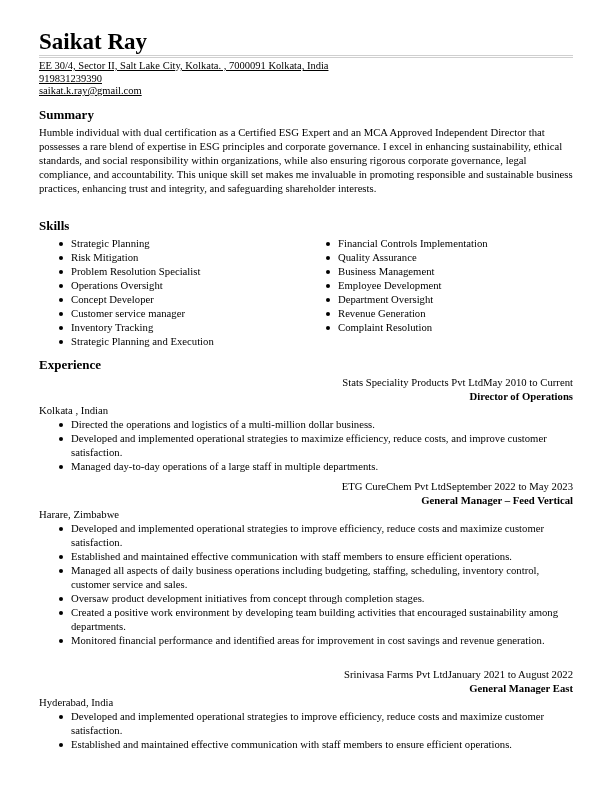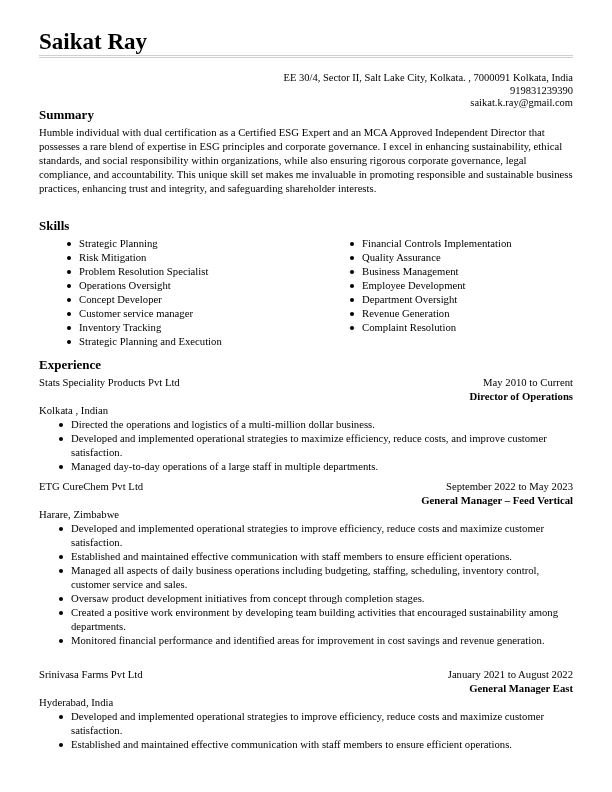--- a/index.html
+++ b/index.html
@@ -11,47 +11,46 @@
   .page { position: absolute; left: 39px; top: 0; width: 534px; }
   .name {
     position: absolute; left: 0; top: 30px; width: 534px; text-align: left;
     font-weight: bold; font-size: 23px; line-height: 24px;
   }
   .rule {
     position: absolute; left: 0; top: 55px; width: 534px; height: 0;
     border-top: 1px solid #cfcfcf; border-bottom: 1px solid #cfcfcf; padding-top: 1px;
   }
   .contact {
-    position: absolute; left: 0; top: 72px; width: 534px; text-align: right;
-    font-size: 10.5px; line-height: 12.5px;
+    position: absolute; left: 0; top: 60px; width: 534px; text-align: left;
+    font-size: 10.5px; line-height: 12.5px; text-decoration: underline;
   }
   .contact div { white-space: nowrap; }
   .section-title {
     position: absolute; left: 0; font-weight: bold; font-size: 13px; line-height: 16px;
   }
   .para {
     position: absolute; left: 0; width: 534px; font-size: 10.7px; line-height: 14px;
   }
   .skills {
-    position: absolute; left: 8px; top: 236px; width: 534px;
+    position: absolute; left: 0; top: 236px; width: 534px;
     display: flex;
-    gap: 16px;
   }
   .skills ul { margin: 0; padding: 0; list-style: none; }
   .skills li, .bullets li {
     position: relative; font-size: 10.7px; line-height: 14px; white-space: nowrap;
   }
   .skills li::before, .bullets li::before {
     content: ""; position: absolute; left: -12px; top: 6px;
     width: 4px; height: 4px; border-radius: 50%; background: #000;
   }
   .skills .col1 { margin-left: 32px; width: 255px; }
   .skills .col2 { margin-left: 12px; }
   .job { position: absolute; left: 0; width: 534px; font-size: 10.7px; line-height: 14px; }
-  .job .row { display: flex; justify-content: space-between; gap: 48px; }
+  .job .row { display: flex; justify-content: flex-end; }
   .job .title { font-weight: bold; text-align: right; }
   .bullets { margin: 0; padding: 0 0 0 32px; list-style: none; }
   .bullets li { white-space: normal; }
 </style>
 </head>
 <body>
 
 <div class="page">
   <div class="name">Saikat Ray</div>
   <div class="rule"></div>

